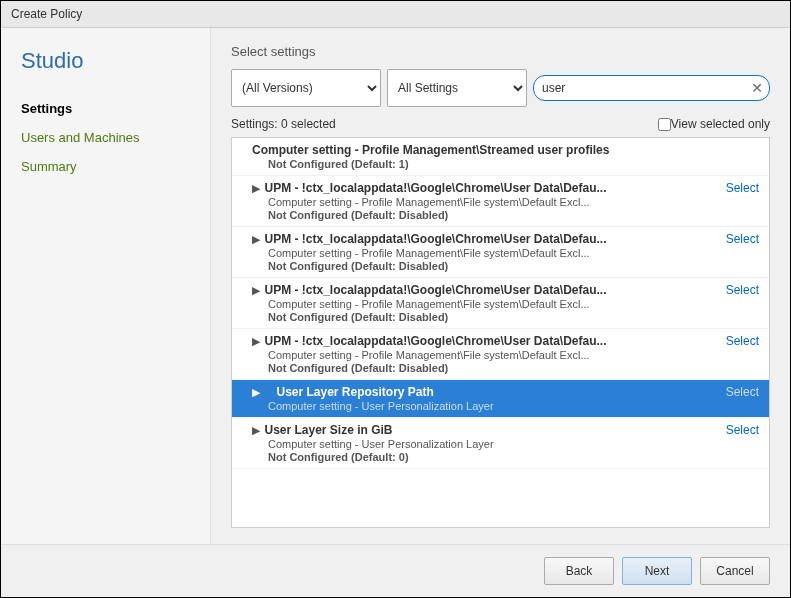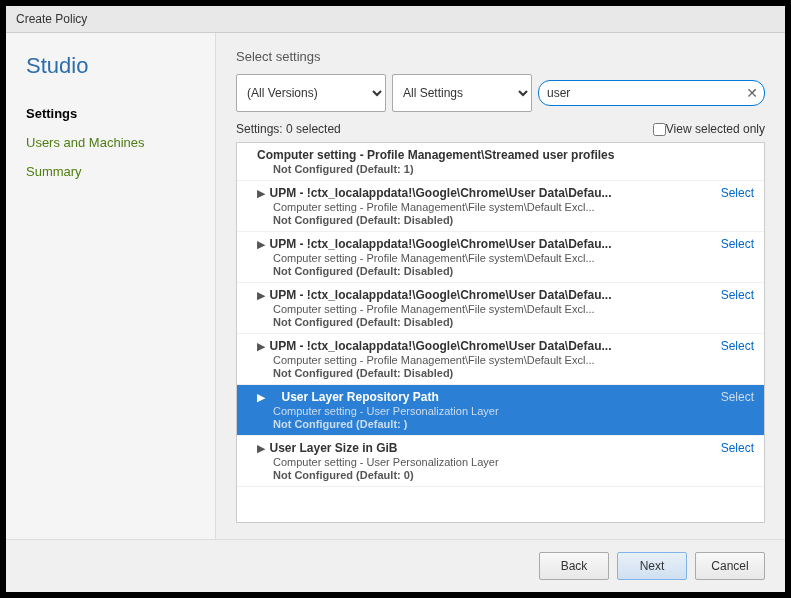--- a/index.html
+++ b/index.html
@@ -10,21 +10,21 @@
       width: 791px;
       height: 598px;
       display: flex;
       align-items: center;
       justify-content: center;
     }
     .window {
       width: 791px;
       height: 598px;
       background: #f0f0f0;
-      border: 6px solid #000000;
+      border: 1px solid #000000;
       display: flex;
       flex-direction: column;
       box-shadow: 2px 2px 8px rgba(0,0,0,0.3);
     }
     .title-bar {
       background: #e8e8e8;
       border-bottom: 1px solid #ccc;
       padding: 6px 10px;
       font-size: 12px;
       color: #333;
@@ -339,21 +339,20 @@
 
         <div class="list-item selected">
           <div class="item-header">
             <div class="item-title-row">
               <span class="item-arrow">▶</span>
               <span class="item-title">User Layer Repository Path</span>
             </div>
             <a class="item-link" href="#">Select</a>
           </div>
           <div class="item-path">Computer setting - User Personalization Layer</div>
-          <div class="item-status">Not Configured (Default: )</div>
         </div>
 
         <div class="list-item">
           <div class="item-header">
             <div class="item-title-row">
               <span class="item-arrow">▶</span>
               <span class="item-title">User Layer Size in GiB</span>
             </div>
             <a class="item-link" href="#">Select</a>
           </div>

